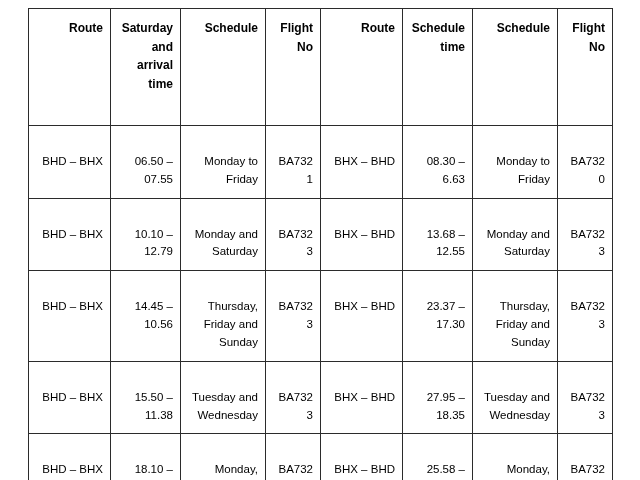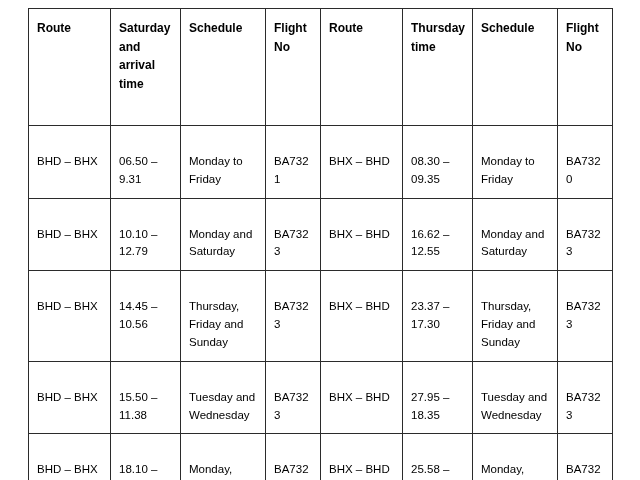--- a/index.html
+++ b/index.html
@@ -26,21 +26,21 @@
     top: 8px;
     width: 584px;
     border-collapse: collapse;
     table-layout: fixed;
     background: #ffffff;
   }
   table.flight-table th,
   table.flight-table td {
     border: 1px solid #2b2b2b;
     vertical-align: top;
-    text-align: left;
+    text-align: right;
     font-size: 11.5px;
     line-height: 1.55;
     padding: 27px 7px 9px 8px;
     font-weight: normal;
     word-wrap: break-word;
   }
   table.flight-table thead th {
     font-weight: bold;
     font-size: 12px;
     padding-top: 10px;
@@ -72,43 +72,43 @@
       <col class="c-sched">
       <col class="c-flight">
     </colgroup>
     <thead>
       <tr class="header-row">
         <th>Route</th>
         <th>Saturday and arrival time</th>
         <th>Schedule</th>
         <th>Flight No</th>
         <th>Route</th>
-        <th>Thursday time</th>
+        <th>Schedule time</th>
         <th>Schedule</th>
         <th>Flight No</th>
       </tr>
     </thead>
     <tbody>
       <tr>
         <td>BHD – BHX</td>
-        <td>06.50 – 9.31</td>
+        <td>06.50 – 07.55</td>
         <td>Monday to Friday</td>
         <td>BA7321</td>
         <td>BHX – BHD</td>
-        <td>08.30 – 09.35</td>
+        <td>08.30 – 6.63</td>
         <td>Monday to Friday</td>
         <td>BA7320</td>
       </tr>
       <tr>
         <td>BHD – BHX</td>
         <td>10.10 – 12.79</td>
         <td>Monday and Saturday</td>
         <td>BA7323</td>
         <td>BHX – BHD</td>
-        <td>16.62 – 12.55</td>
+        <td>13.68 – 12.55</td>
         <td>Monday and Saturday</td>
         <td>BA7323</td>
       </tr>
       <tr>
         <td>BHD – BHX</td>
         <td>14.45 – 10.56</td>
         <td>Thursday, Friday and Sunday</td>
         <td>BA7323</td>
         <td>BHX – BHD</td>
         <td>23.37 – 17.30</td>

